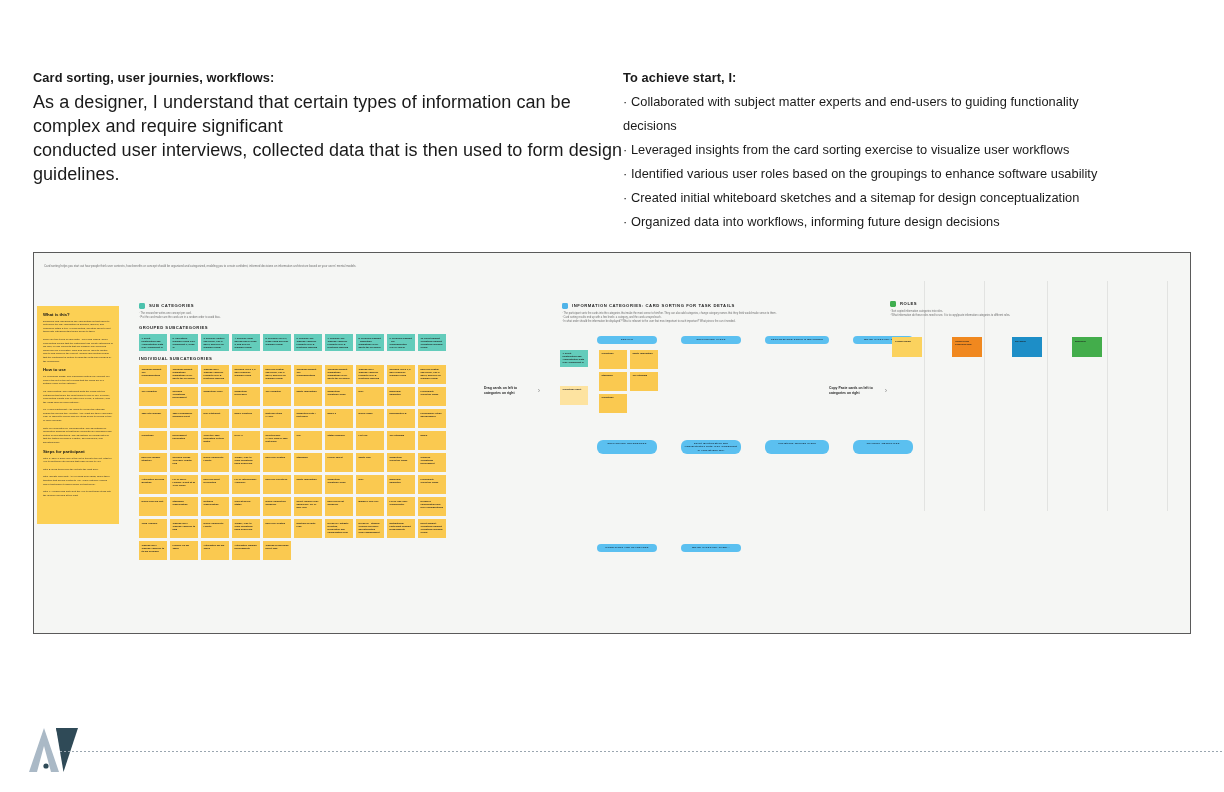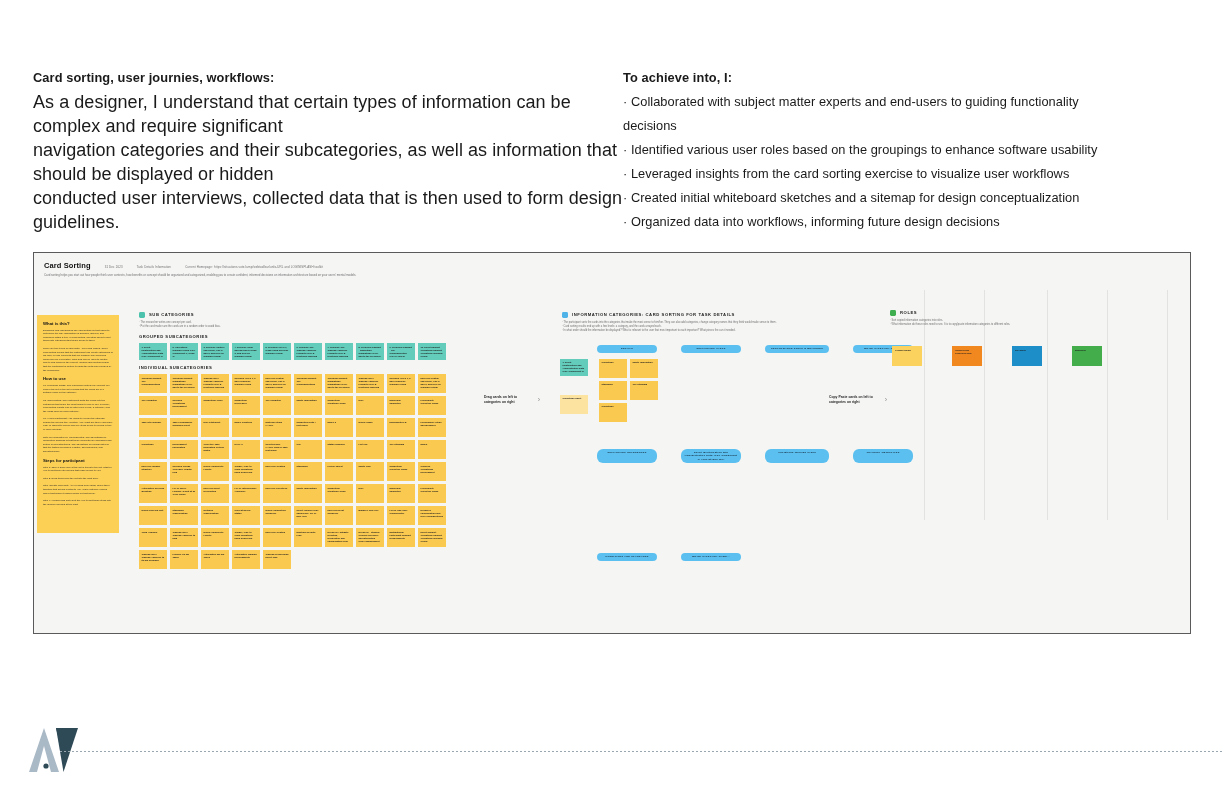--- a/index.html
+++ b/index.html
@@ -92,42 +92,35 @@
 </style>
 </head>
 <body>
 
 <div class="page">
 
   <div class="copy">
     <div class="col-left">
       <div class="copy-head">Card sorting, user journies, workflows:</div>
       <div class="copy-line">As a designer, I understand that certain types of information can be complex and require significant</div>
-      <div class="copy-line">navigation categories and their subcategories, as well as information that should be displayed or hidden</div>
       <div class="copy-line">conducted user interviews, collected data that is then used to form design guidelines.</div>
     </div>
     <div class="col-right">
-      <div class="copy-head">To achieve into, I:</div>
+      <div class="copy-head">To achieve start, I:</div>
       <div class="bullet-line">· Collaborated with subject matter experts and end-users to  guiding functionality decisions</div>
+      <div class="bullet-line">· Leveraged insights from the card sorting exercise to visualize user workflows</div>
       <div class="bullet-line">· Identified various user roles based on the groupings to enhance software usability</div>
-      <div class="bullet-line">· Leveraged insights from the card sorting exercise to visualize user workflows</div>
       <div class="bullet-line">· Created initial whiteboard sketches and a sitemap for design conceptualization</div>
       <div class="bullet-line">· Organized data into workflows, informing future design decisions</div>
     </div>
   </div>
 
   <div class="board">
 
     <div class="board-head">
-      <div class="bh-row">
-        <span class="bh-title">Card Sorting</span>
-        <span class="bh-meta">31 Dec  2023</span>
-        <span class="bh-meta">Task Details Information</span>
-        <span class="bh-meta">Current Homepage: https://situations.vote.lamp/webtoolbar/unfo-URL and LOGIN/SPLASH toolkit</span>
-      </div>
       <div class="bh-sub">Card sorting helps you start out how people think user contexts, how benefits or concept should be organized and categorized, enabling you to create confident, informed decisions on information architecture based on your users' mental models.</div>
     </div>
 
     <div class="board-body">
 
       <div class="vline" style="left:890px;height:230px;top:8px;"></div>
       <div class="vline" style="left:950px;height:230px;top:8px;"></div>
       <div class="vline" style="left:1013px;height:230px;top:8px;"></div>
       <div class="vline" style="left:1073px;height:230px;top:8px;"></div>
       <div class="vline" style="left:1133px;height:230px;top:8px;"></div>

